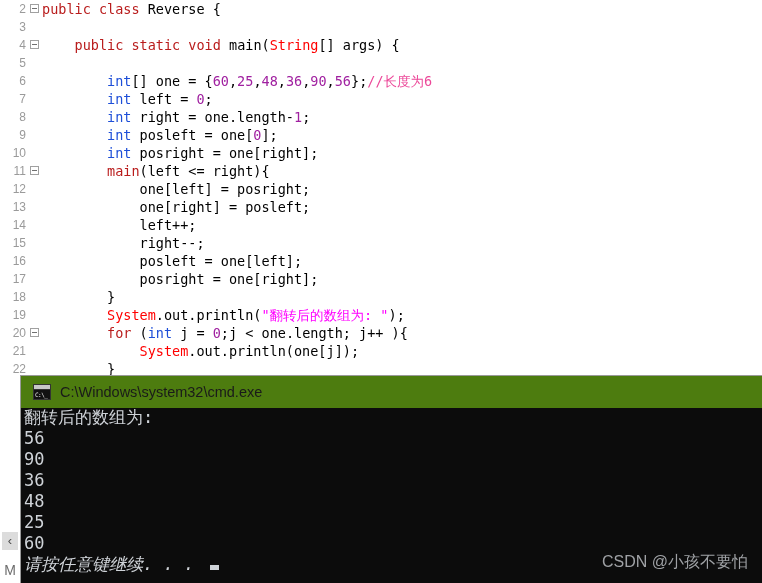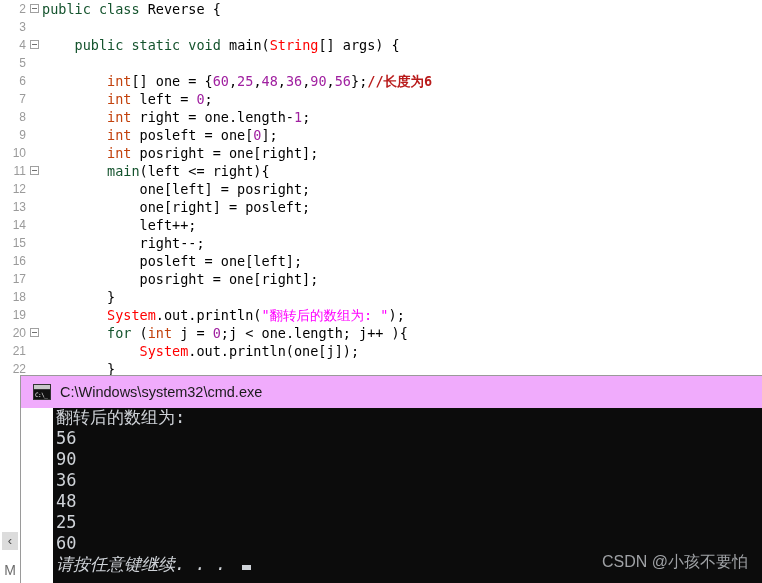--- a/index.html
+++ b/index.html
@@ -59,45 +59,45 @@
     width: 5px; height: 1px;
     background: #707070;
   }
   .code-text {
     position: absolute;
     left: 42px;
     top: 0;
   }
 
   
-  .kw   { color: #14532d; }
-  .typ  { color: #c2410c; }
+  .kw   { color: #b91c1c; }
+  .typ  { color: #1d4ed8; }
   .num  { color: #a020a0; }
   .cls  { color: #ff0000; }
   .str  { color: #ff00ff; }
-  .cmt  { color: #b91c1c; font-weight: bold; }
+  .cmt  { color: #ec4899; }
   .pln  { color: #000000; }
 
   
   #cmd-window {
     position: absolute;
     left: 20px;
     top: 375px;
     width: 742px;
     height: 208px;
     background: #ffffff;
     border: 1px solid #9a9a9a;
     border-right: none;
     border-bottom: none;
     box-sizing: border-box;
     box-shadow: 0 0 0 0 rgba(0,0,0,0);
   }
   #cmd-titlebar {
     height: 32px;
-    background: #f0abfc;
+    background: #4d7c0f;
     display: flex;
     align-items: center;
     padding-left: 12px;
     box-sizing: border-box;
   }
   #cmd-icon {
     width: 18px;
     height: 16px;
     background: #f2f2f2;
     border: 1px solid #333;
@@ -132,21 +132,20 @@
     white-space: nowrap;
   }
   #cmd-body {
     position: absolute;
     left: 0;
     top: 32px;
     right: 0;
     bottom: 0;
     background: #0c0c0c;
     overflow: hidden;
-    margin-left: 32px;
   }
   .con-line {
     position: absolute;
     left: 3px;
     font-family: "DejaVu Sans Mono", "Liberation Mono", monospace;
     font-size: 17px;
     line-height: 21px;
     color: #cfd3d8;
     white-space: pre;
   }

